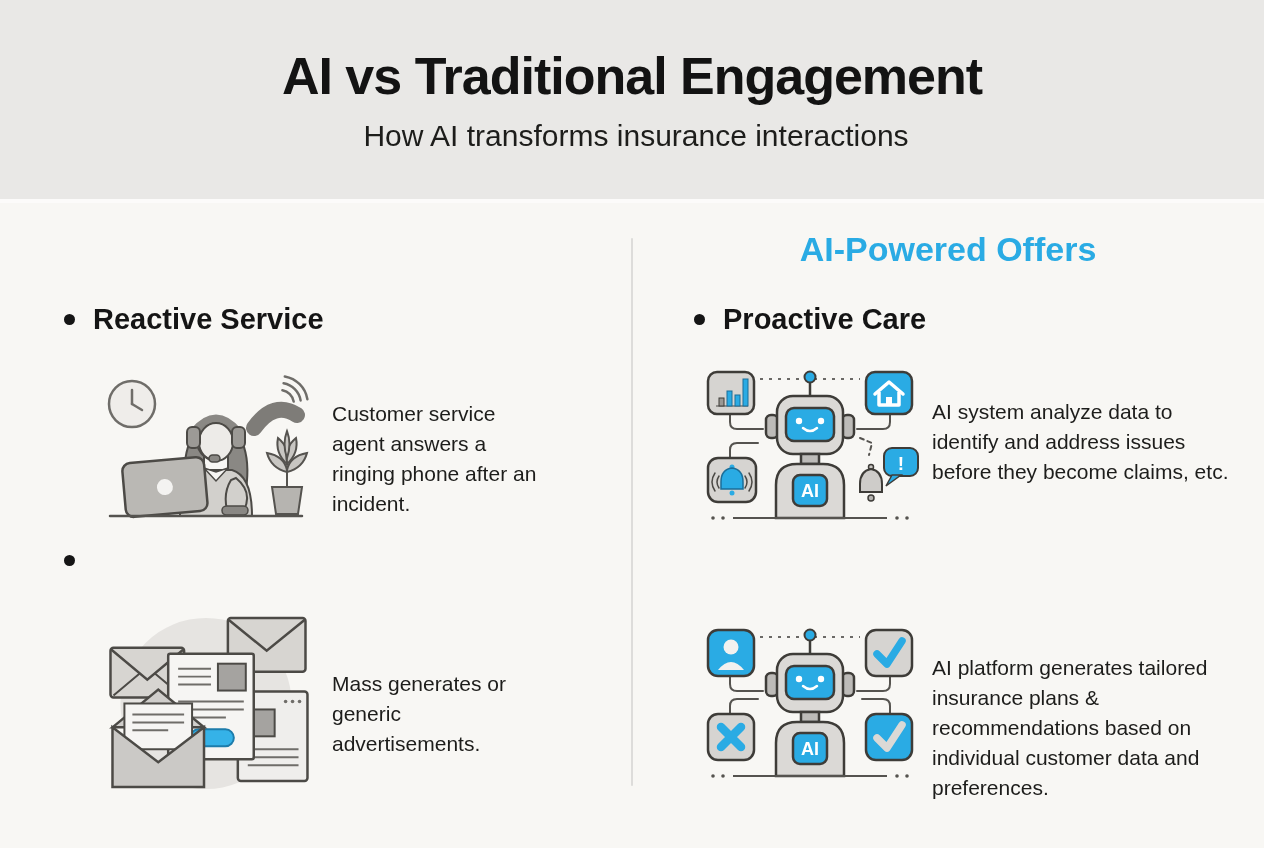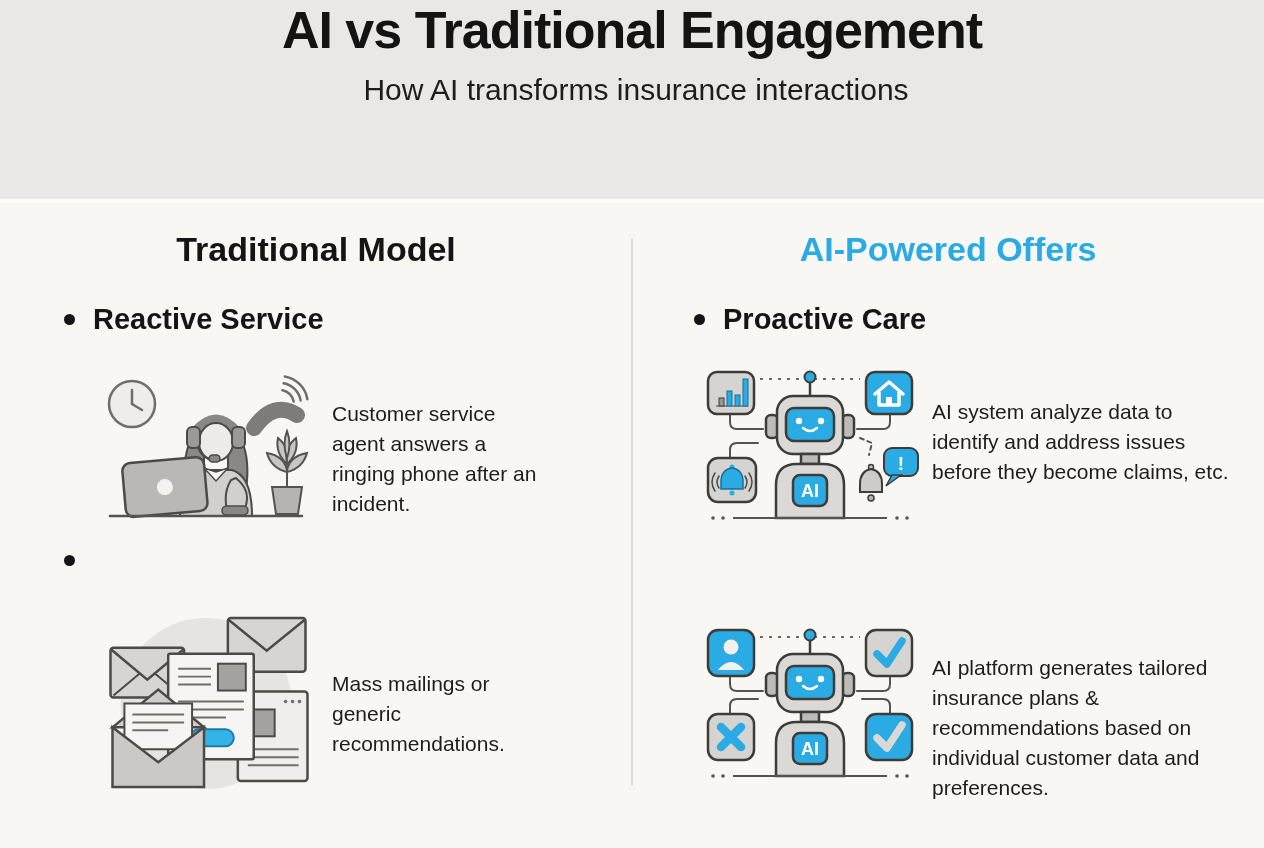--- a/index.html
+++ b/index.html
@@ -8,21 +8,21 @@
     background:#f8f7f4;
     font-family:"Liberation Sans", sans-serif;
     color:#161616;
   }
   
   .header-band {
     position:absolute; left:0; top:0; width:1264px; height:199px;
     background:#e9e8e6; border-bottom:4px solid #fcfbfa; text-align:center;
   }
   .page-title {
-    margin:0; 
+    margin:0; padding-top:46px;
     font-size:52px; font-weight:700; letter-spacing:-1px; color:#131313;
   }
   .page-subtitle {
     margin:13px 0 0 8px;
     font-size:30px; font-weight:400; color:#1d1d1b;
   }
   
   .divider { position:absolute; left:631px; top:238px; width:2px; height:548px; background:#dddcda; border-radius:2px; }
   .col-title { position:absolute; margin:0; top:230px; width:632px; text-align:center; font-size:34px; font-weight:700; color:#141414; }
   .col-title.left  { left:0; }
@@ -53,38 +53,37 @@
 <body>
 
 <div class="page">
 
   <div class="header-band">
     <h1 class="page-title">AI vs Traditional Engagement</h1>
     <p class="page-subtitle">How AI transforms insurance interactions</p>
   </div>
 
   <div class="divider"></div>
-  <h2 class="col-title left">Traditional Model</h2>
   <h2 class="col-title right">AI-Powered Offers</h2>
 
   <div class="bullet-heading" id="bh-1l">
     <span class="bullet-dot"></span>
     <span>Reactive Service</span>
   </div>
   <div class="bullet-heading" id="bh-1r">
     <span class="bullet-dot"></span>
     <span>Proactive Care</span>
   </div>
   <div class="bullet-heading" id="bh-2l">
     <span class="bullet-dot"></span>
   </div>
 
   <p class="desc" id="d-1l">Customer service agent answers a ringing phone after an incident.</p>
   <p class="desc" id="d-1r">AI system analyze data to identify and address issues before they become claims, etc.</p>
-  <p class="desc" id="d-2l">Mass mailings or generic recommendations.</p>
+  <p class="desc" id="d-2l">Mass generates or generic advertisements.</p>
   <p class="desc" id="d-2r">AI platform generates tailored insurance plans &amp; recommendations based on individual customer data and preferences.</p>
 
   <div class="illu" id="il-1l">
     <svg viewBox="0 0 220 168" width="220" height="168">
       <g>
         <circle cx="36" cy="44" r="23" fill="#efedea" stroke="#6f6d69" stroke-width="2.5"></circle>
         <line x1="36" y1="44" x2="36" y2="30" stroke="#6f6d69" stroke-width="2.5" stroke-linecap="round"></line>
         <line x1="36" y1="44" x2="46" y2="50" stroke="#6f6d69" stroke-width="2.5" stroke-linecap="round"></line>
       </g>
       <g>

